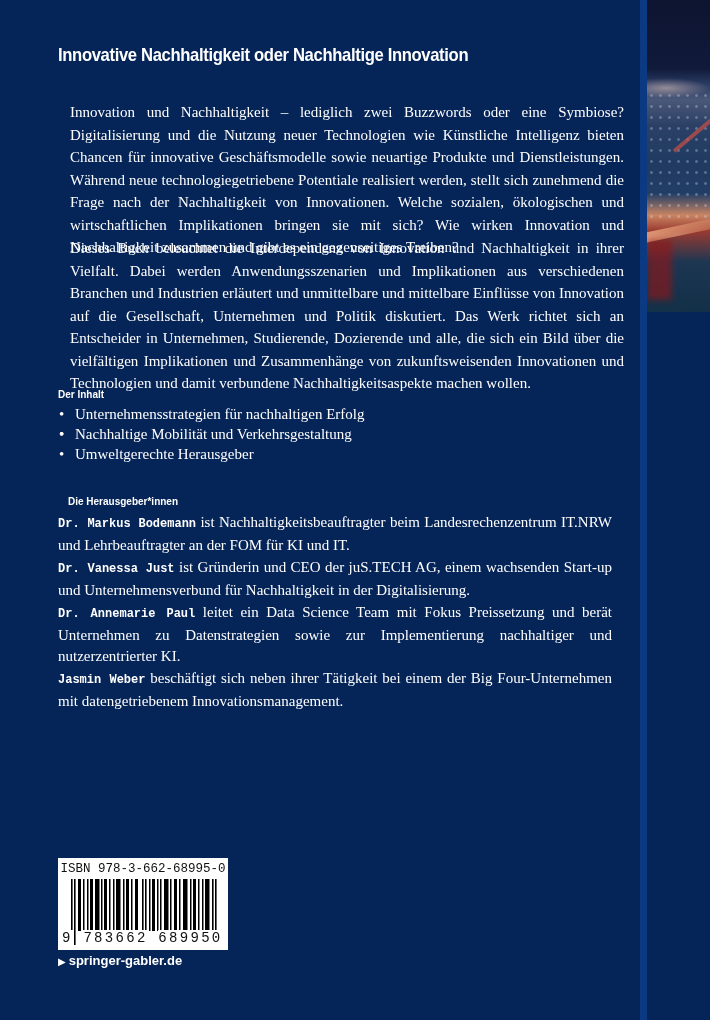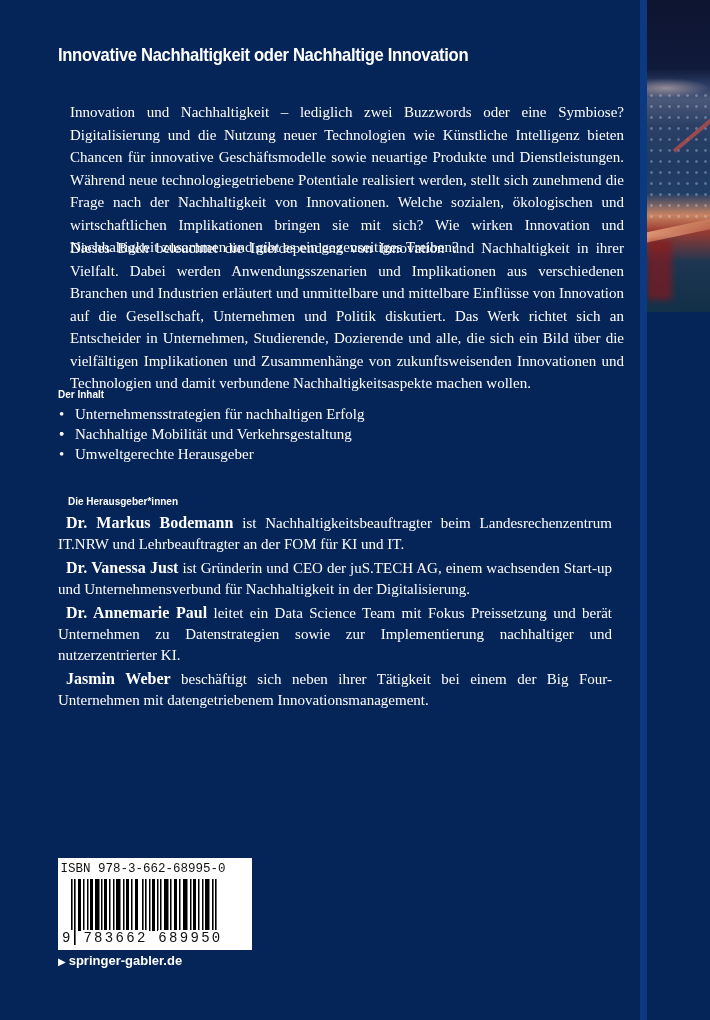--- a/index.html
+++ b/index.html
@@ -51,30 +51,30 @@
   .sh1 { top: 389px; }
   .sh2 { top: 496px; padding-left: 10px; }
   .bullets { position: absolute; left: 0; top: 404px; margin: 0; padding: 0; list-style: none; width: 554px; }
   .bullets li { font-size: 15px; line-height: 20px; position: relative; padding-left: 17px; }
   .bullets li .dot { position: absolute; left: 1px; top: 0; }
   .bio {
     position: absolute; left: 0; width: 554px; margin: 0;
     font-size: 15px; line-height: 21px; text-align: justify;
   }
   .bio .name {
-    font-family: Liberation Serif, serif;
-    font-weight: bold; font-size: 16px; margin-left: 8px;
+    font-family: Liberation Mono, monospace;
+    font-weight: bold; font-size: 12px;
   }
   .b1 { top: 512px; }
   .b2 { top: 557px; }
   .b3 { top: 602px; }
   .b4 { top: 668px; }
 
   .barcode-box {
-    position: absolute; left: 58px; top: 858px; width: 194px; height: 92px;
+    position: absolute; left: 58px; top: 858px; width: 170px; height: 92px;
     background: #ffffff; color: #000;
   }
   .isbn-text {
     position: absolute; left: 0; top: 4px; width: 170px; text-align: center;
     font-family: "Liberation Mono", "DejaVu Sans Mono", monospace; font-size: 12.5px; color: #111;
   }
   .bars { position: absolute; left: 13px; top: 21px; width: 148px; height: 66px; }
   .bar-digits {
     position: absolute; left: 4px; top: 72px; width: 160px;
     font-family: "Liberation Mono", "DejaVu Sans Mono", monospace; font-size: 14px; color: #111;

